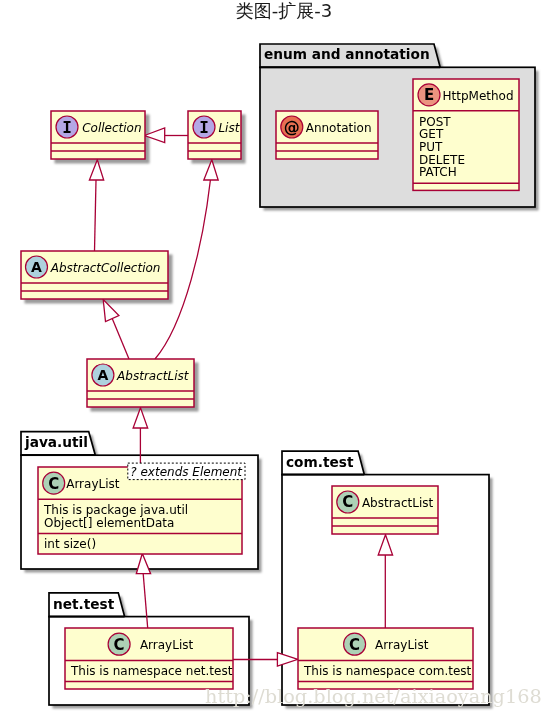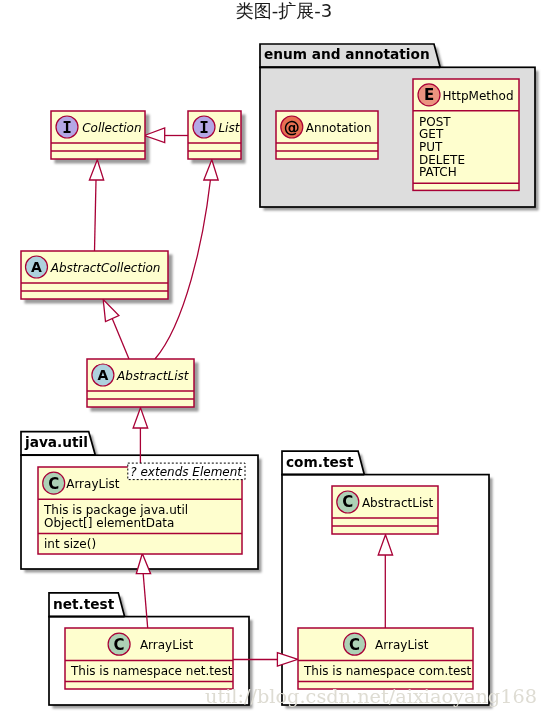--- a/index.html
+++ b/index.html
@@ -187,14 +187,14 @@
           <text x="375.1" y="649.2" font-family="DejaVu Sans, sans-serif" font-size="12" font-style="normal" fill="#000">ArrayList</text>
           <text x="304" y="675.1" font-family="DejaVu Sans, sans-serif" font-size="12" fill="#000">This is namespace com.test</text>
         </g>
       </g>
       <g>
         <rect x="127.8" y="463.1" width="117.2" height="16.5" fill="#FFFFFF" stroke="#000000" stroke-width="1" stroke-dasharray="2,2"></rect>
         <text x="130.3" y="475.70000000000005" font-family="DejaVu Sans, sans-serif" font-size="12" font-style="italic" fill="#000">? extends Element</text>
       </g>
     </svg>
   <div class="title">类图-扩展-3</div>
-  <div class="wm" style="left:205px;top:687px;">util://blog.csdn.net/aixiaoyang168</div>
+  <div class="wm" style="left:205px;top:687px;">http://blog.blog.net/aixiaoyang168</div>
 </div>
 
 </body></html>

